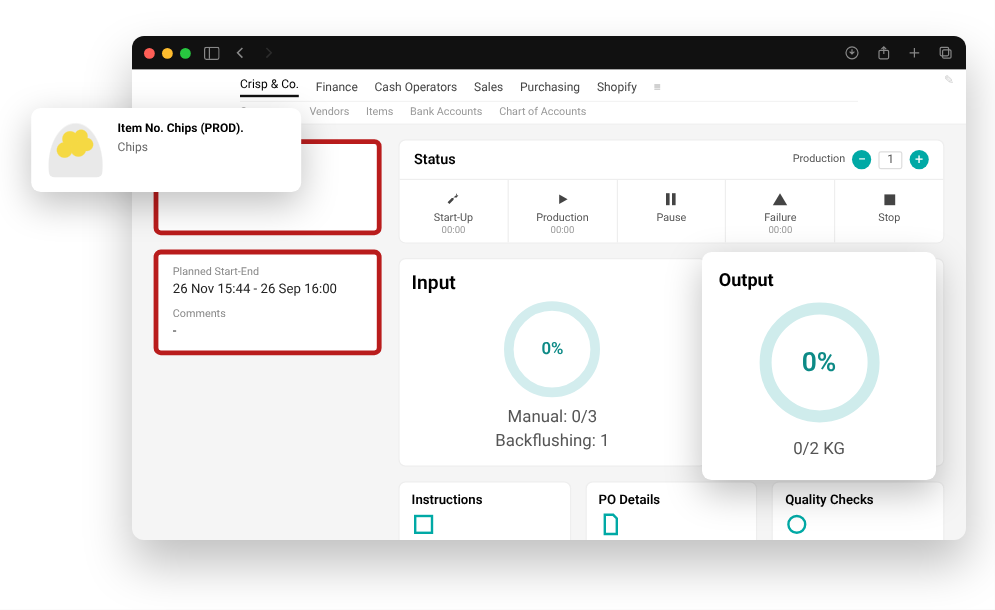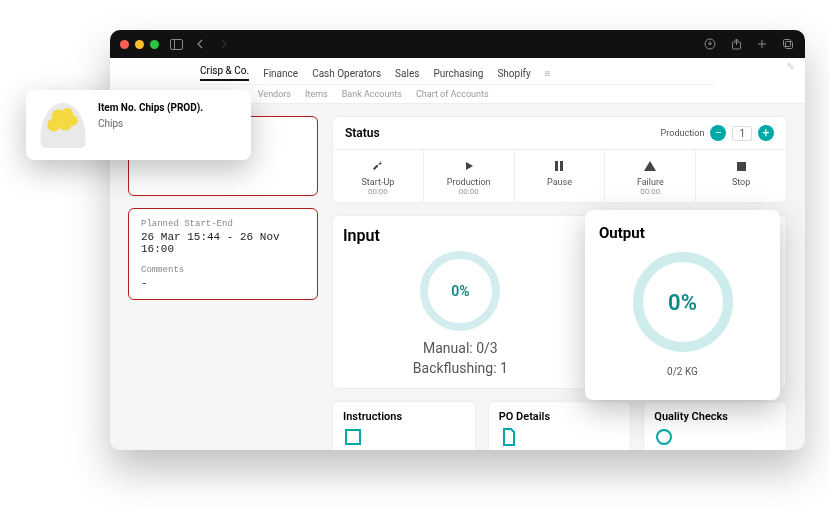--- a/index.html
+++ b/index.html
@@ -58,22 +58,21 @@
   .content {
     display: flex;
     gap: 14px;
     padding: 12px 18px;
   }
   .leftcol { width: 190px; display:flex; flex-direction:column; gap:12px; }
   .panel {
     background: #fff;
     border-radius: 6px;
     padding: 10px 12px;
-    border:1px solid #b91c1c;
-    font-family:Liberation Mono, monospace;
+    border:4px solid #b91c1c;
   }
   .lbl { font-size:9px; color:#888; margin-bottom:2px; }
   .val { font-size:11px; color:#222; }
   .rightcol { flex:1; display:flex; flex-direction:column; gap:12px; }
   .status-card { background:#fff; border-radius:6px; border:1px solid #eee; }
   .status-head { display:flex; justify-content:space-between; align-items:center; padding:8px 12px; border-bottom:1px solid #eee; font-size:12px; font-weight:600;}
   .operators { display:flex; align-items:center; gap:6px; font-size:9px; color:#555; font-weight:400;}
   .op-btn { width:16px;height:16px;border-radius:50%;background:#00a9a5;color:#fff;display:flex;align-items:center;justify-content:center;font-size:12px;line-height:1;}
   .op-count { border:1px solid #ddd; padding:1px 6px; font-size:10px; border-radius:2px;}
   .status-row { display:flex; }
@@ -123,21 +122,21 @@
     top: 210px;
     width: 195px;
     height: 190px;
     background:#fff;
     border-radius:8px;
     box-shadow: 0 10px 30px rgba(0,0,0,.25);
     padding:14px;
   }
   .output-overlay .title { font-size:15px; font-weight:700; margin-bottom:10px;}
   .big-donut { width:100px;height:100px;border-radius:50%;border:10px solid #cfecec;display:flex;align-items:center;justify-content:center;font-size:22px;color:#0d8a86;font-weight:600;margin:0 auto;}
-  .output-overlay .sub { text-align:center;font-size:10px;color:#555;margin-top:14px;}
+  .output-overlay .sub { text-align:center;font-size:14px;color:#555;margin-top:14px;}
   .pencil {
     position:absolute; right:10px; top:3px; color:#ccc; font-size:10px;
   }
   .topnav { position:relative; }
 </style>
 </head>
 <body>
 
 <div class="window">
   <div class="titlebar">
@@ -209,21 +208,21 @@
       <span>Chart of Accounts</span>
     </div>
     <span class="pencil">✎</span>
   </div>
 
   <div class="content">
     <div class="leftcol">
       <div class="panel" style="height:80px;"></div>
       <div class="panel">
         <div class="lbl">Planned Start-End</div>
-        <div class="val">26 Mar 15:44 - 26 Nov 16:00</div>
+        <div class="val">26 Nov 15:44 - 26 Sep 16:00</div>
         <div class="lbl" style="margin-top:10px;">Comments</div>
         <div class="val">-</div>
       </div>
     </div>
 
     <div class="rightcol">
       <div class="status-card">
         <div class="status-head">
           <span>Status</span>
           <div class="operators">

